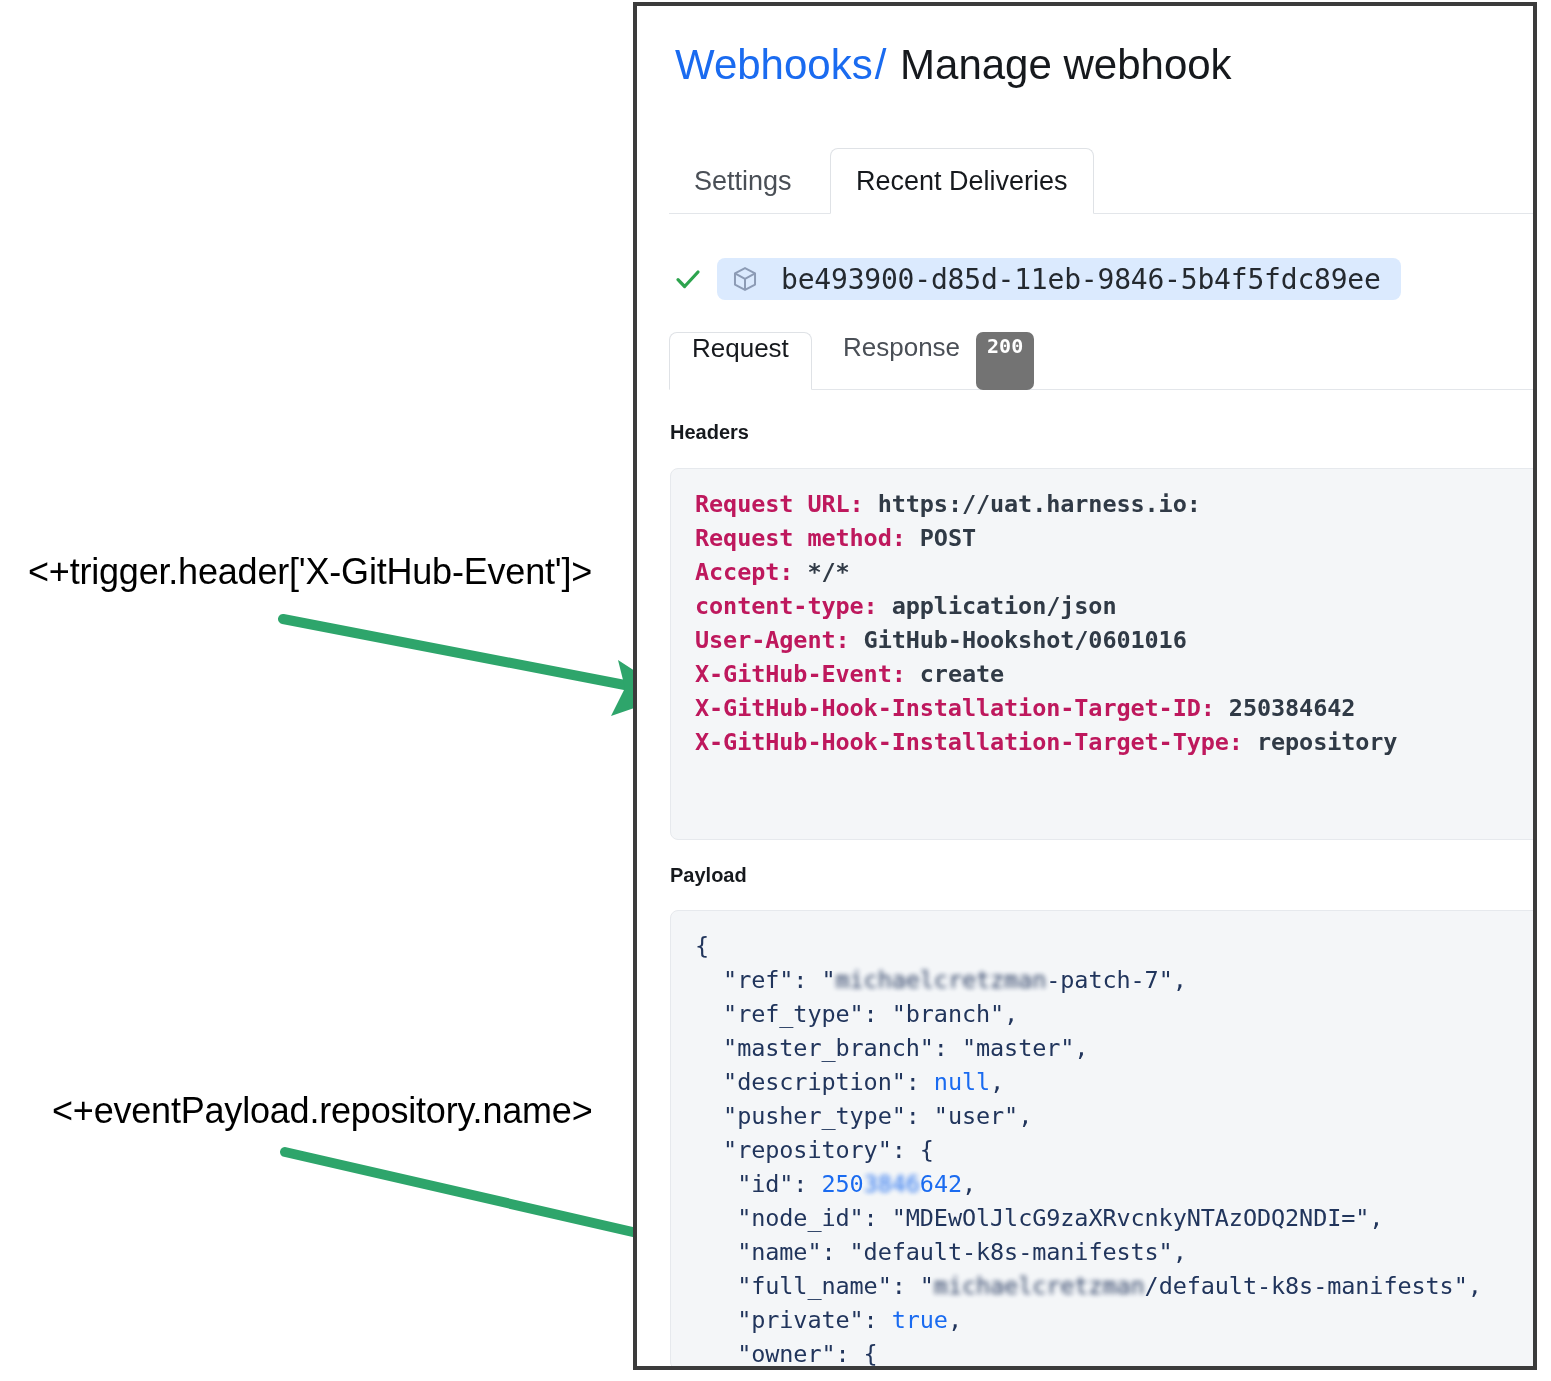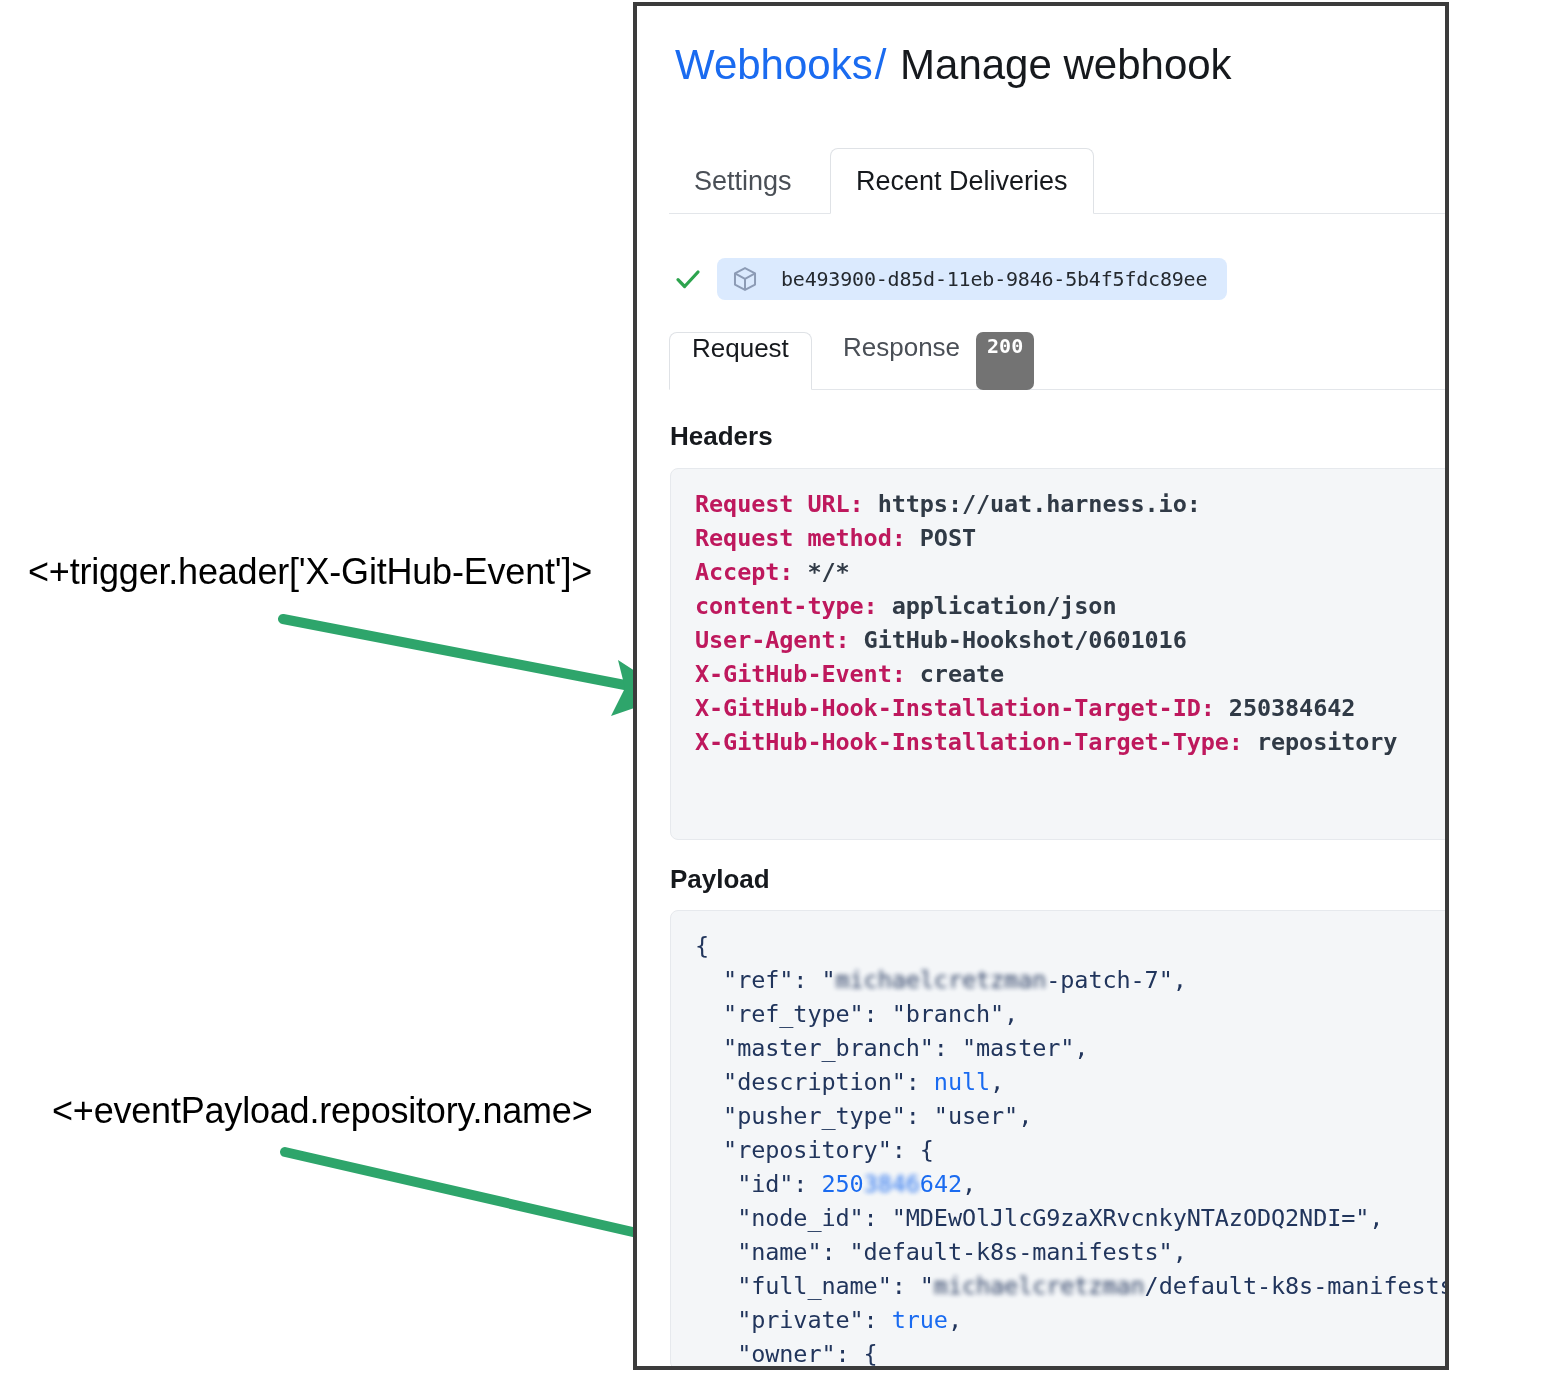--- a/index.html
+++ b/index.html
@@ -32,21 +32,21 @@
     position: absolute;
     overflow: visible;
     pointer-events: none;
   }
 
   
   .panel-frame {
     position: absolute;
     left: 633px;
     top: 2px;
-    width: 816px;
+    width: 904px;
     height: 1368px;
     border: 4px solid #3b3b3b;
     background: #ffffff;
     box-sizing: border-box;
     overflow: hidden;
   }
   .panel-inner {
     position: absolute;
     left: 0; top: 0;
     width: 900px;
@@ -142,21 +142,21 @@
     box-sizing: border-box;
   }
   .cube-icon {
     width: 28px;
     height: 28px;
     margin-right: 22px;
     flex: none;
   }
   .delivery-guid {
     font-family: "DejaVu Sans Mono", monospace;
-    font-size: 20px;
+    font-size: 28px;
     color: #24292f;
     letter-spacing: -0.2px;
     white-space: nowrap;
   }
 
   
   .tabbar-inner {
     position: absolute;
     left: 32px;
     top: 322px;
@@ -201,21 +201,21 @@
     font-weight: bold;
     border-radius: 7px;
     padding: 4px 11px 5px;
     line-height: 1;
   }
 
   
   .section-title {
     position: absolute;
     left: 33px;
-    font-size: 26px;
+    font-size: 20px;
     font-weight: bold;
     color: #16191d;
   }
   #headers-title { top: 415px; }
   #payload-title { top: 858px; }
 
   
   .code-box {
     position: absolute;
     left: 33px;

